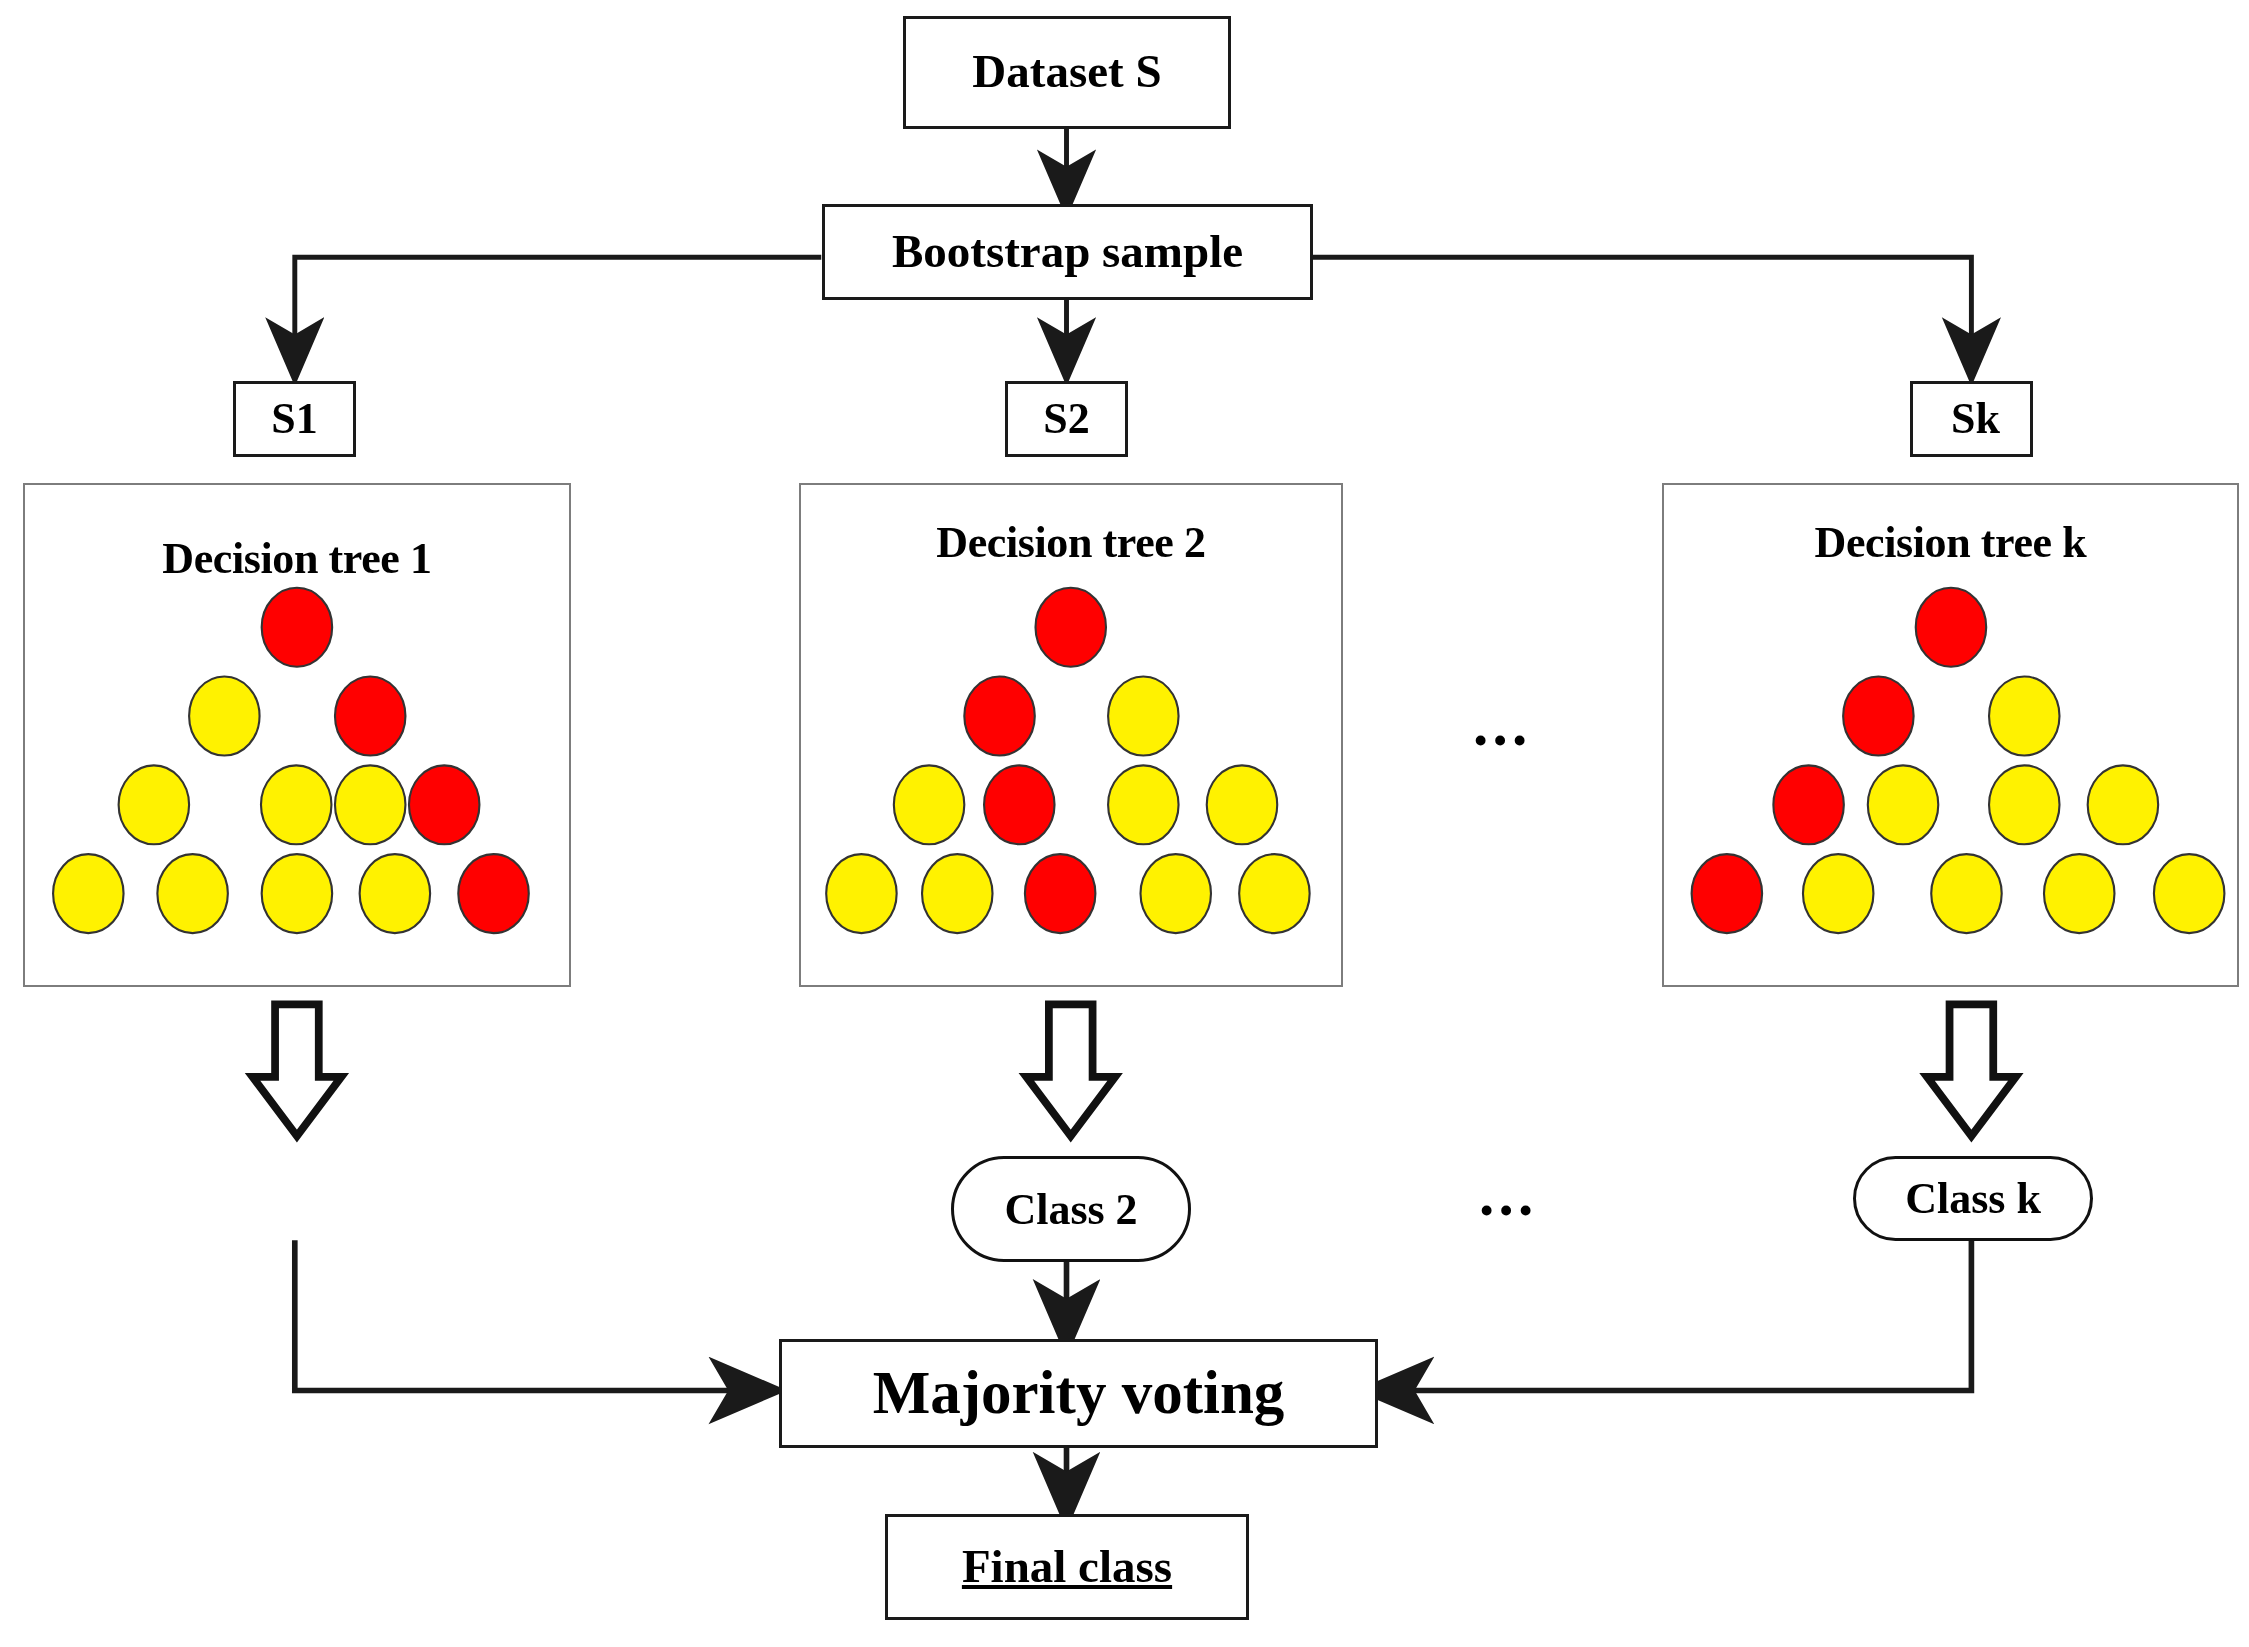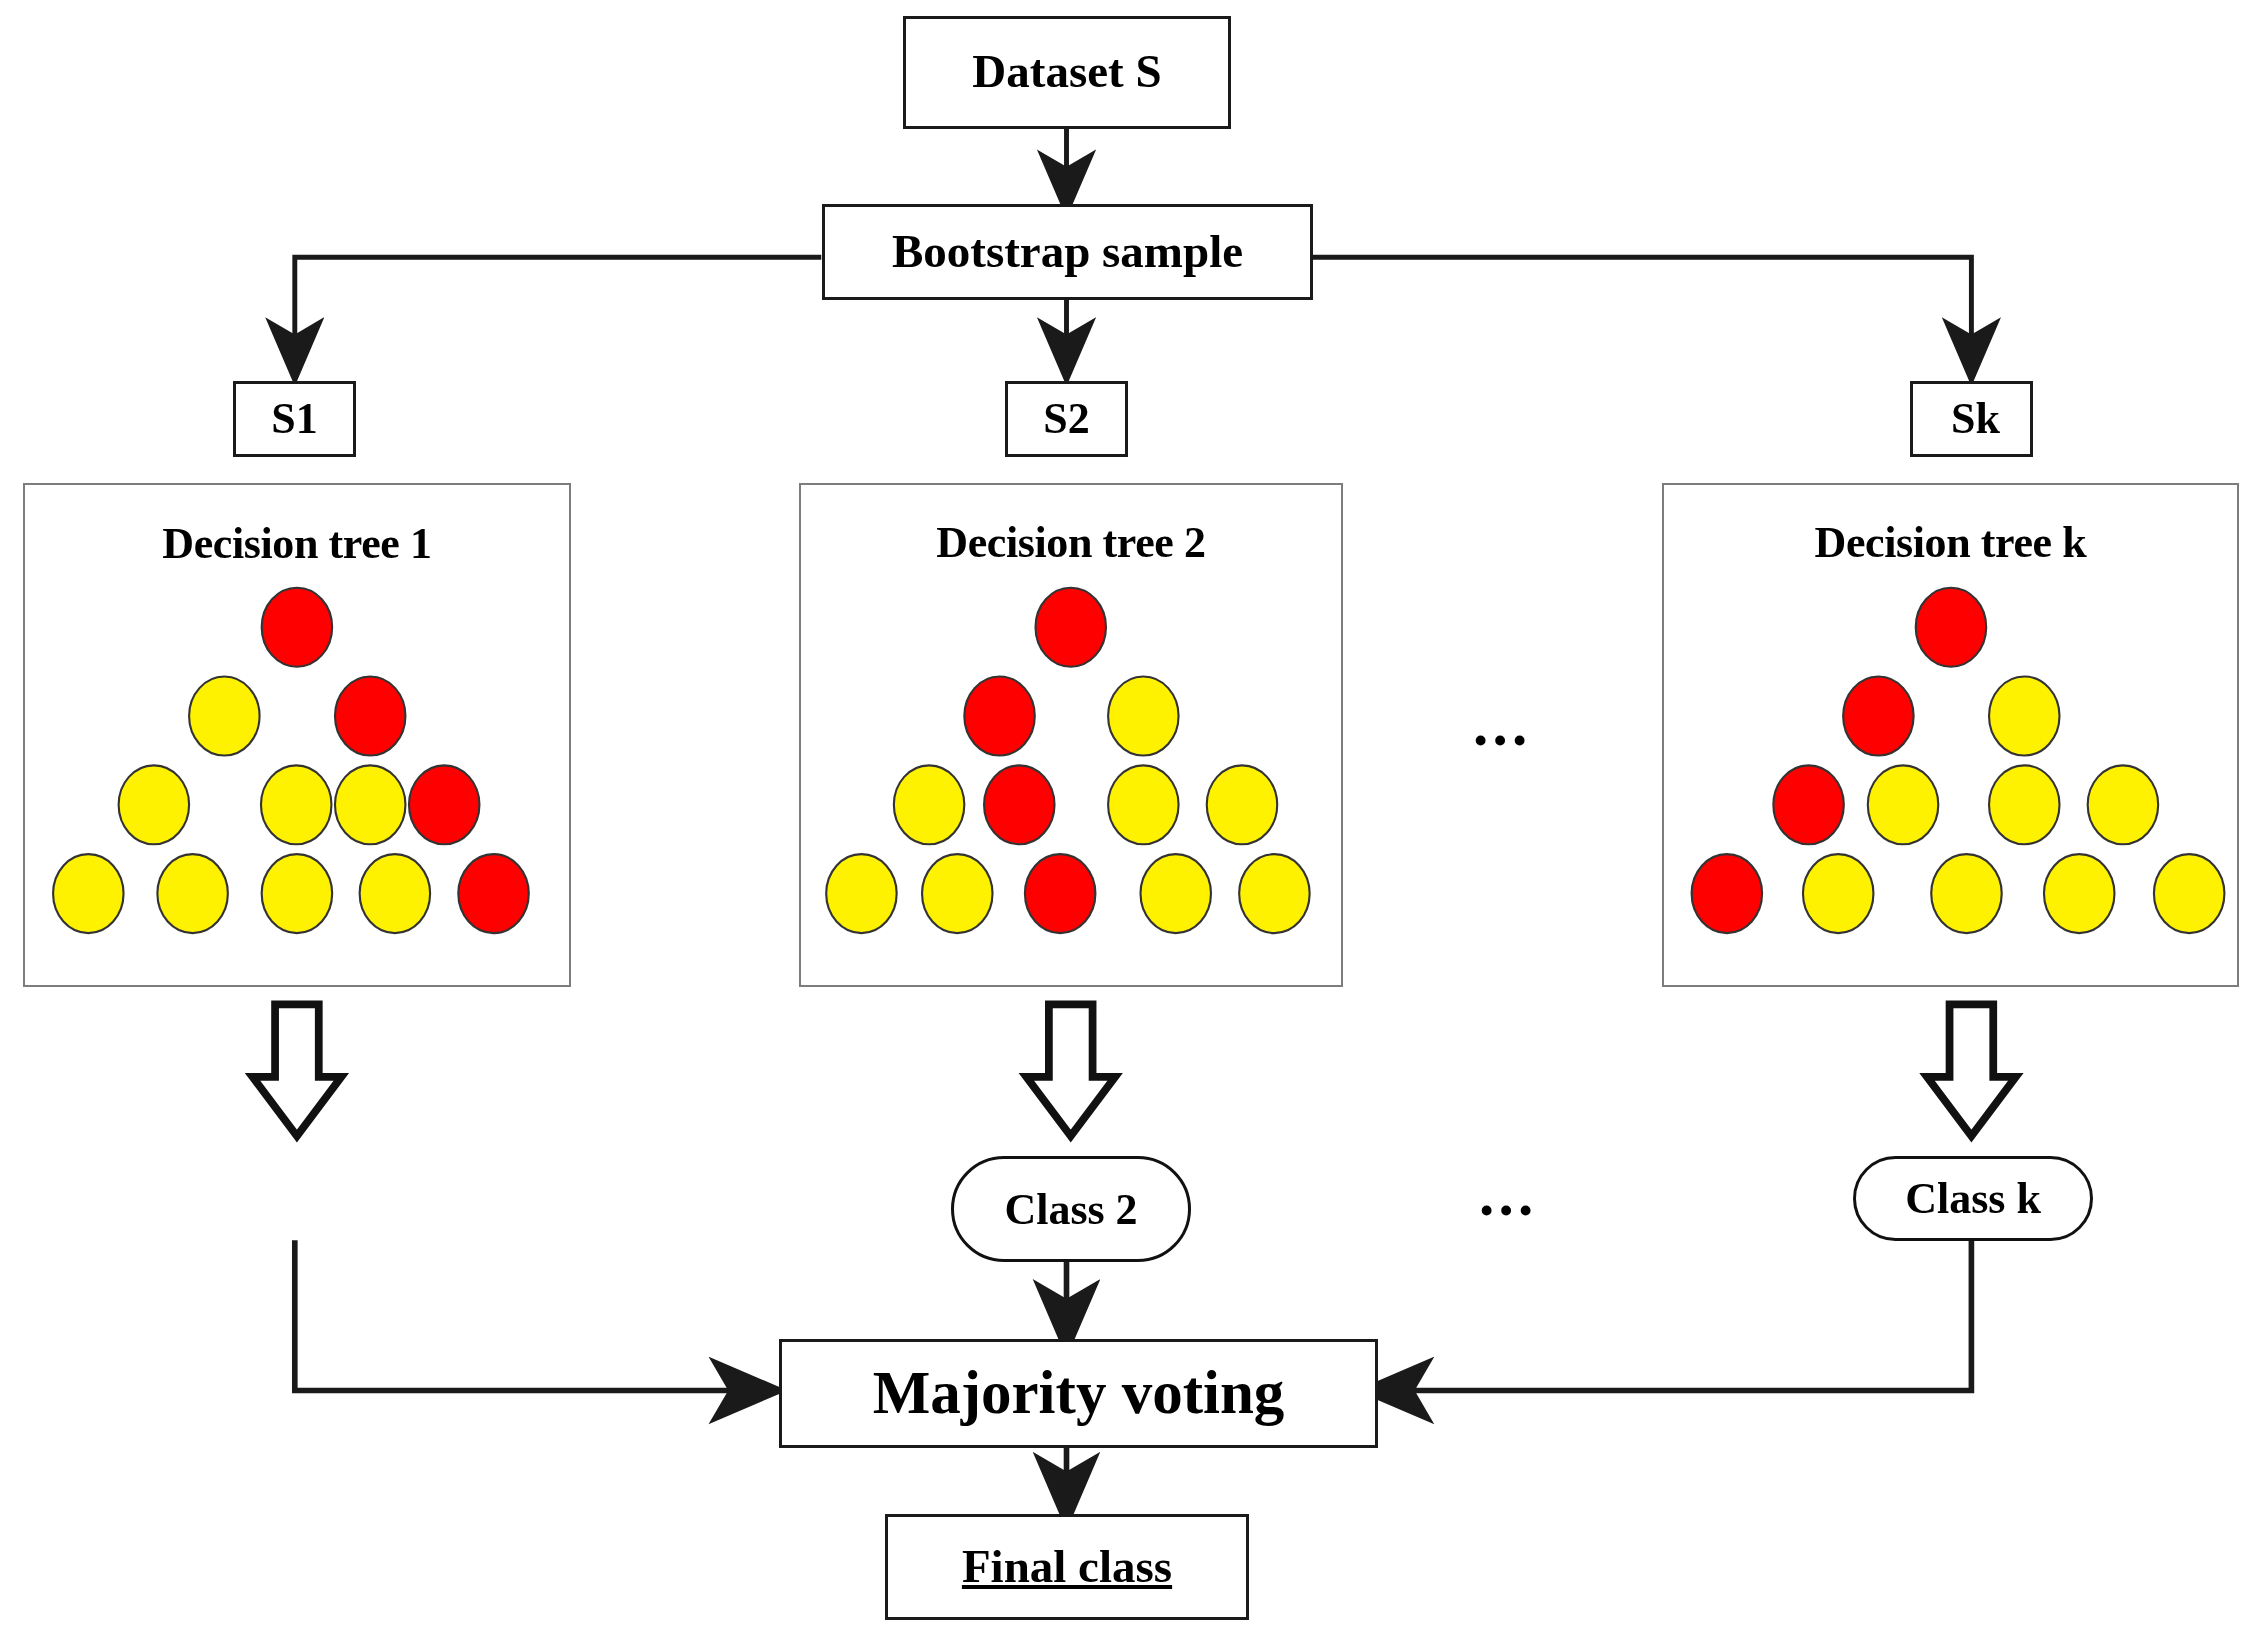--- a/index.html
+++ b/index.html
@@ -130,21 +130,21 @@
     <span>S1</span>
   </div>
   <div class="node-box" style="left:1005px;top:381px;width:123px;height:76px;font-size:44px;text-align:center;">
     <span>S2</span>
   </div>
   <div class="node-box" style="left:1910px;top:381px;width:123px;height:76px;font-size:44px;padding-left:8px;">
     <span>Sk</span>
   </div>
 
   <div class="tree-frame" style="left:23px;top:483px;width:548px;height:504px;">
-    <div class="tree-title" style="top:33px;">Decision tree 1</div>
+    <div class="tree-title" style="top:48px;">Decision tree 1</div>
   </div>
 
   <div class="tree-frame" style="left:799px;top:483px;width:544px;height:504px;">
     <div class="tree-title" style="top:32px;">Decision tree 2</div>
   </div>
 
   <div class="tree-frame" style="left:1662px;top:483px;width:577px;height:504px;">
     <div class="tree-title" style="top:32px;">Decision tree k</div>
   </div>
 

